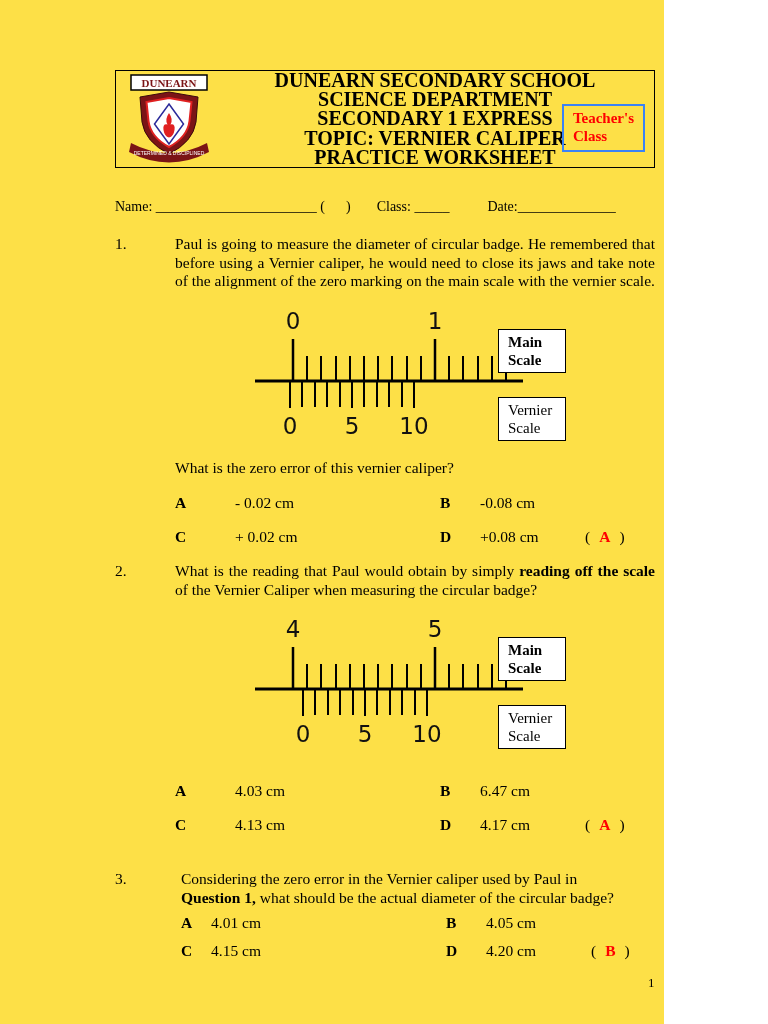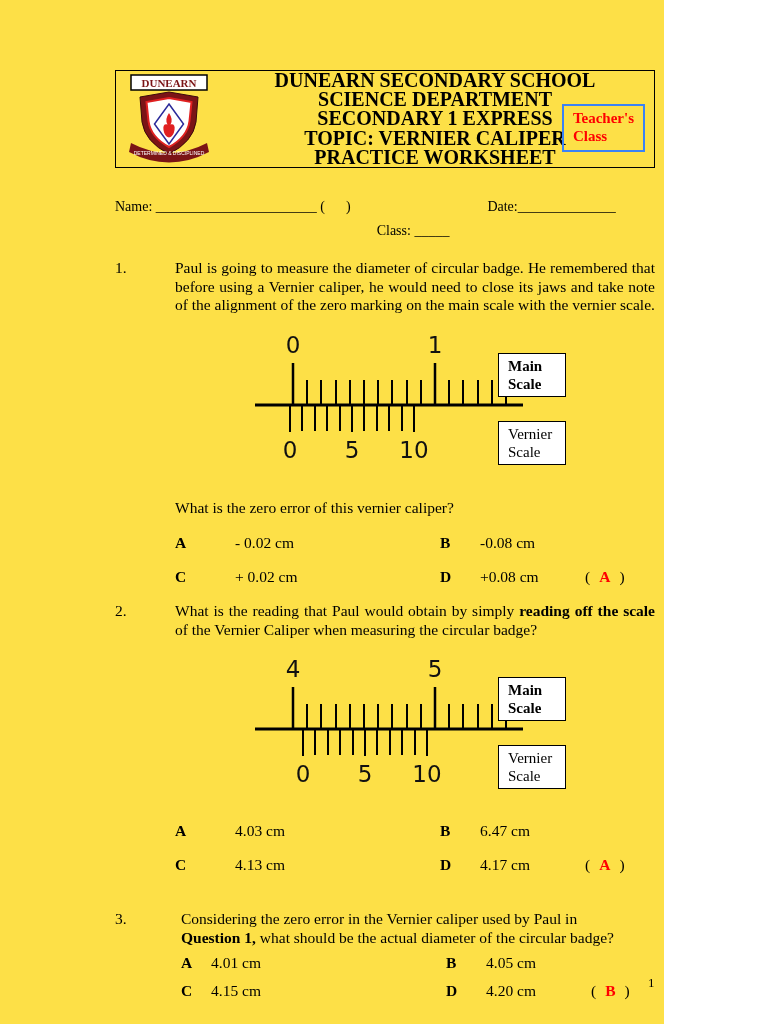--- a/index.html
+++ b/index.html
@@ -14,32 +14,32 @@
   .logo-wrap { width:100px; flex:0 0 auto; display:flex; justify-content:center; }
   .header-text { flex:1; text-align:center; font-weight:bold; font-size:20px; line-height:19.2px; }
   .badge {
     position:absolute; right:9px; top:33px; border:2px solid #3b82f6;
     color:#ff0000; font-weight:bold; font-size:15px; line-height:18px; padding:3px 9px 5px 9px;
   }
 
   
   .info-line { margin-top:31px; font-size:14px; display:flex; }
   .info-line span { white-space:pre; }
-  .info-class { margin-left:26px;margin-top:24px; }
+  .info-class { margin-left:26px; }
   .info-date { margin-left:38px; }
 
   
   .question { display:flex; }
   .q1 { margin-top:20px; } .q2 { margin-top:16px; } .q3 { margin-top:36px; }
   .q-num { width:60px; flex:0 0 auto; font-size:15.5px; line-height:18.5px; }
   .q3 .q-num { width:66px; }
   .q-body { flex:1; }
   .q-text { font-size:15.5px; line-height:18.5px; }
   .just { text-align:justify; }
-  .q-prompt { font-size:15.5px; line-height:18.5px; margin-top:24px; }
+  .q-prompt { font-size:15.5px; line-height:18.5px; margin-top:8px; }
 
   
   .diagram { position:relative; height:148px; margin:12px 0 0 80px; }
   .scale-svg { position:absolute; left:0; top:0; }
   .scale-num { font-family:"DejaVu Sans", sans-serif; font-size:23px; text-anchor:middle; fill:#111; }
   .scale-box {
     position:absolute; left:243px; border:1.5px solid #000; background:#fff;
     font-size:15px; line-height:18px; padding:3px 9px; min-width:48px;
   }
   .box-main { top:26px;font-weight:bold; }

